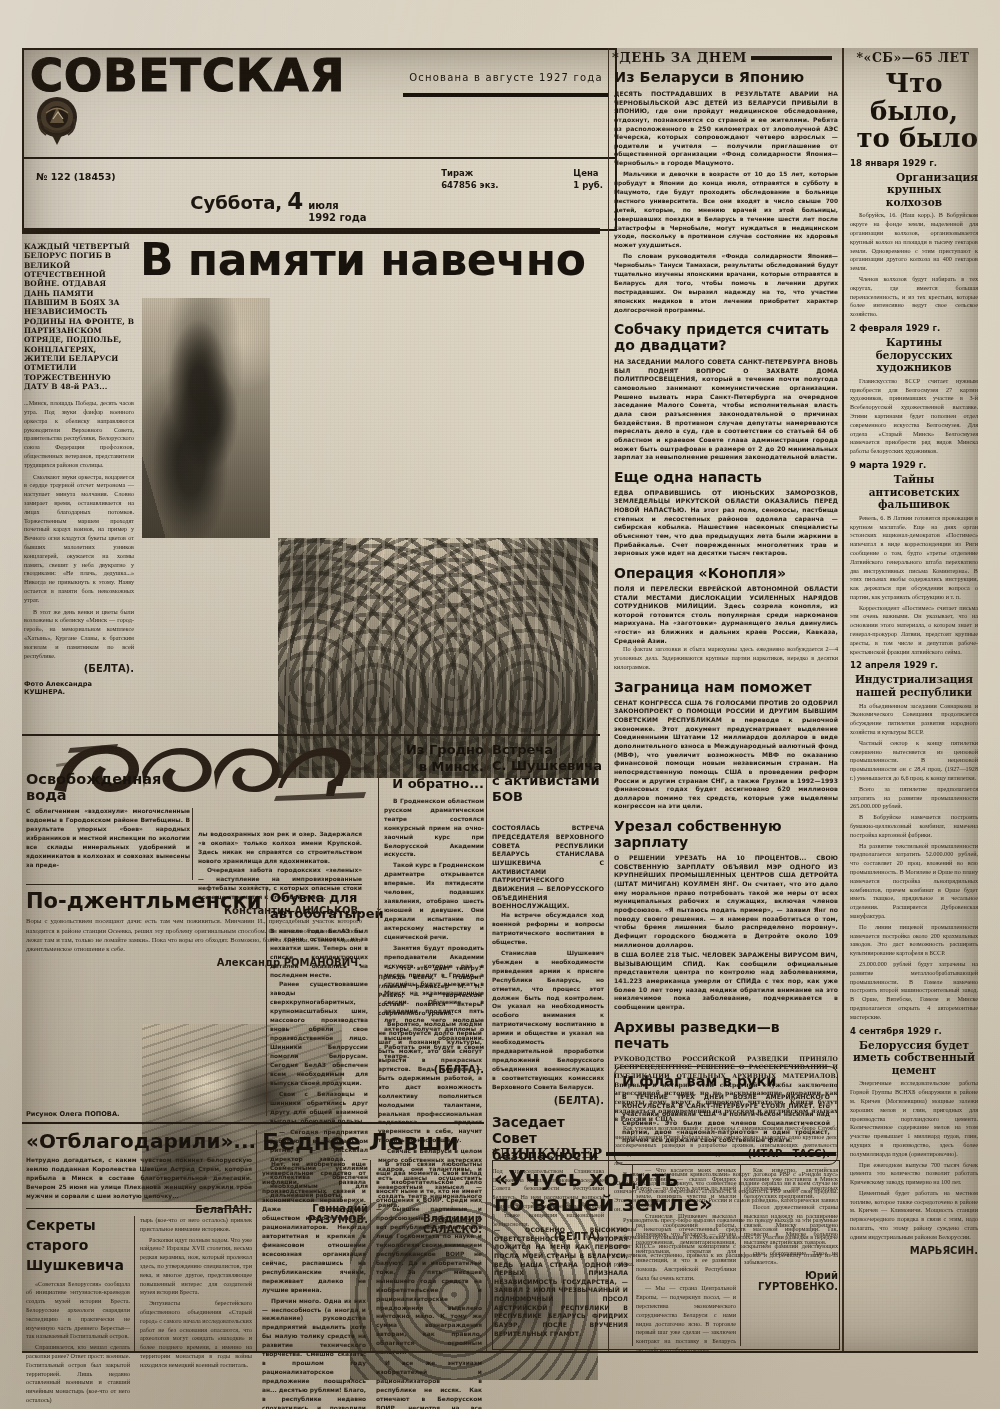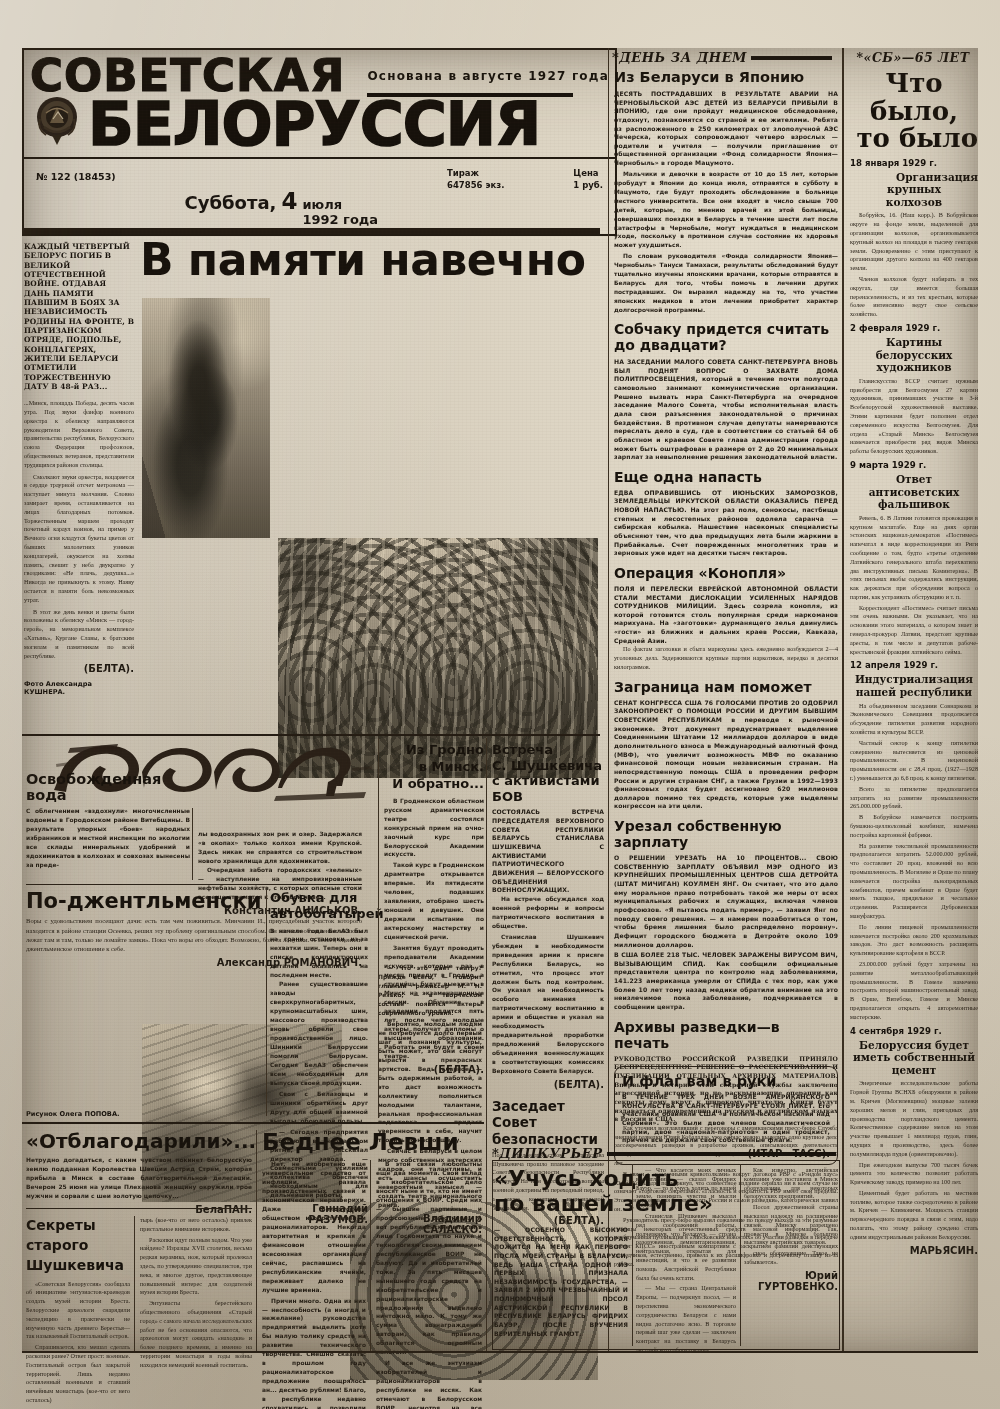--- a/index.html
+++ b/index.html
@@ -22,35 +22,35 @@
   .vig{position:absolute;inset:0;pointer-events:none;
     box-shadow:inset 0 0 90px rgba(60,48,32,.40), inset 0 0 26px rgba(60,48,32,.25);}
 
   
   .masthead{position:absolute;left:0;top:0;width:595px;}
   .mh-box{border:2px solid #221b12;padding:4px 6px 2px 6px;}
   .mh-row1{display:flex;align-items:flex-end;justify-content:space-between;}
   .mh-sov{font-family:"DejaVu Sans",sans-serif;font-weight:700;font-size:45px;
     letter-spacing:1px;line-height:.96;color:#17120c;
     -webkit-text-stroke:1.2px #17120c;}
-  .mh-found{font-family:"DejaVu Sans",sans-serif;font-size:12px;font-weight:700;
+  .mh-found{font-family:"DejaVu Sans",sans-serif;font-size:10px;font-weight:400;
     letter-spacing:1.2px;color:#17120c;padding-bottom:7px;}
   .mh-found-rule{border-bottom:4px solid #17120c;width:206px;margin-top:3px;}
   .mh-row2{display:flex;align-items:center;margin-top:-4px;}
   .emblem{width:56px;height:62px;flex:none;margin-right:2px;}
   .mh-bel{font-family:"DejaVu Sans",sans-serif;font-weight:700;font-size:60px;
     line-height:.92;letter-spacing:-1px;color:#17120c;-webkit-text-stroke:1.6px #17120c;}
   .mh-meta{display:flex;align-items:flex-start;justify-content:space-between;
     border:2px solid #221b12;border-top:none;padding:5px 12px 6px 12px;
     font-family:"DejaVu Sans",sans-serif;}
   .mm-num{font-size:9.5px;font-weight:700;padding-top:7px;}
   .mm-date{display:flex;align-items:baseline;gap:5px;}
   .mm-day{font-size:18px;font-weight:700;margin-top:28px;}
   .mm-big{font-size:23px;font-weight:700;}
-  .mm-small{font-size:13px;font-weight:700;line-height:1.15;}
+  .mm-small{font-size:10px;font-weight:700;line-height:1.15;}
   .mm-blk{font-size:8.5px;font-weight:700;line-height:1.35;padding-top:4px;}
 
   
   .bx{position:absolute;box-sizing:border-box;}
   .hl-blk{font-family:"DejaVu Sans",sans-serif;font-weight:700;color:#17120c;}
   .hl-ser{font-family:"DejaVu Serif",serif;font-weight:700;color:#17120c;}
   .body-s{font-size:6.2px;line-height:1.42;text-align:justify;color:#241d14;
     font-family:"Liberation Serif",serif;}
   .body-sans{font-family:"DejaVu Sans",sans-serif;font-size:5.9px;line-height:1.52;
     text-align:justify;color:#241d14;font-weight:600;}
@@ -59,21 +59,21 @@
   .sig{font-family:"DejaVu Sans",sans-serif;font-weight:700;font-size:10px;
     text-align:right;margin-top:3px;color:#201a12;}
   .p{margin:0 0 2px 0;text-indent:9px;}
   .p0{margin:0 0 2px 0;}
   .rule{border-top:1px solid #2b2218;}
   .rule2{border-top:2px solid #241c13;}
   .vline{position:absolute;border-left:1px solid #3a2f21;}
 
   
   .kicker{display:flex;align-items:center;gap:4px;}
-  .kicker .kt{font-family:"DejaVu Serif",serif;font-style:italic;font-weight:700;
+  .kicker .kt{font-family:"DejaVu Serif",serif;font-weight:700;
     font-size:13px;letter-spacing:.5px;color:#17120c;white-space:nowrap;}
   .kicker .kr{flex:1;height:4px;background:#17120c;}
 
   
   .photo{background:#6d655a;position:relative;overflow:hidden;filter:contrast(.92) sepia(.28);}
   .photo .ph-g{position:absolute;inset:0;}
   .frame1{border:1px solid #2b2218;}
   .round{border-radius:9px;}
 </style>
 </head>
@@ -97,21 +97,20 @@
           <circle cx="27" cy="24" r="16" fill="#4a3e2e"></circle>
           <circle cx="27" cy="24" r="11" fill="#241d15"></circle>
           <path d="M20 30 L27 14 L34 30 Z" fill="#6a5a42"></path>
           <path d="M16 20 q11 -9 22 0" stroke="#8a7659" stroke-width="1.4" fill="none"></path>
           <path d="M23 26 l5 -7 l5 7" stroke="#cbbda0" stroke-width="1.2" fill="none"></path>
           <path d="M14 34 q13 10 26 0" stroke="#3a2f22" stroke-width="2.5" fill="none"></path>
           <path d="M22 42 l5 10 l5 -10 z" fill="#2e2519"></path>
           <path d="M10 26 q-3 10 6 16" stroke="#382d20" stroke-width="2" fill="none"></path>
           <path d="M44 26 q3 10 -6 16" stroke="#382d20" stroke-width="2" fill="none"></path>
         </svg>
-        <div class="mh-bel">БЕЛОРУССИЯ</div>
       </div>
     </div>
     <div class="mh-meta">
       <div class="mm-num">№ 122 (18453)</div>
       <div class="mm-date">
         <span class="mm-day">Суббота,</span>
         <span class="mm-big">4</span>
         <span>
           <span class="mm-small" style="display:block">июля</span>
           <span class="mm-small" style="display:block">1992 года</span>
@@ -201,21 +200,21 @@
     <div>
       <div class="hl-blk" style="font-size:8.6px;margin:4px 0 3px">2 февраля 1929 г.</div>
       <div class="hl-ser" style="font-size:10.5px;text-align:center;line-height:1.2">Картины</div>
       <div class="hl-ser" style="font-size:10.5px;text-align:center;line-height:1.2">белорусских</div>
       <div class="hl-ser" style="font-size:10.5px;text-align:center;line-height:1.2;margin-bottom:3px">художников</div>
       <div class="body-s p">Главискусство БССР считает нужным приобрести для Белгосмузея 27 картин художников, принимавших участие в 3-й Всебелорусской художественной выставке. Этими картинами будет пополнен отдел современного искусства Белгосмузея. Для отдела «Старый Минск» Белгосмузея намечается приобрести ряд видов Минска работы белорусских художников.</div>
     </div>
 
     <div>
       <div class="hl-blk" style="font-size:8.6px;margin:4px 0 3px">9 марта 1929 г.</div>
-      <div class="hl-ser" style="font-size:10.5px;text-align:center;line-height:1.2">Ответ</div>
+      <div class="hl-ser" style="font-size:10.5px;text-align:center;line-height:1.2">Тайны</div>
       <div class="hl-ser" style="font-size:10.5px;text-align:center;line-height:1.2">антисоветских</div>
       <div class="hl-ser" style="font-size:10.5px;text-align:center;line-height:1.2;margin-bottom:3px">фальшивок</div>
       <div class="body-s p">Ревель, 6. В Латвии готовится провокация в крупном масштабе. Еще на днях орган эстонских национал-демократов «Постимес» напечатал в виде корреспонденции из Риги сообщение о том, будто «третье отделение Латвийского генерального штаба перехватило два инструктивных письма Коминтерна». В этих письмах якобы содержались инструкции, как держаться при обсуждении вопроса о партии, как устраивать обструкцию и т. п.</div>
       <div class="body-s p">Корреспондент «Постимес» считает письма эти очень важными. Он указывает, что на основании этого материала, о котором знает и генерал-прокурор Латвии, предстоят крупные аресты, в том числе и депутатов рабоче-крестьянской фракции латвийского сейма.</div>
     </div>
 
     <div>
       <div class="hl-blk" style="font-size:8.6px;margin:4px 0 3px">12 апреля 1929 г.</div>
       <div class="hl-ser" style="font-size:10.5px;text-align:center;line-height:1.2">Индустриализация</div>
       <div class="hl-ser" style="font-size:10.5px;text-align:center;line-height:1.2;margin-bottom:3px">нашей республики</div>
@@ -305,21 +304,21 @@
       repeating-radial-gradient(circle at 42% 52%,rgba(30,26,18,.5) 0 3px,rgba(0,0,0,0) 3px 12px)"></div>
     <div class="ph-g" style="background:repeating-linear-gradient(90deg,rgba(0,0,0,.05) 0 1px,rgba(0,0,0,0) 1px 2px)"></div>
   </div>
 
   <div class="bx rule2" style="left:0;top:686px;width:578px"></div>
 
   <div class="bx" style="left:470px;top:694px;width:112px;">
     <div class="hl-blk" style="font-size:13px;line-height:1.2">Встреча</div>
     <div class="hl-blk" style="font-size:13px;line-height:1.2">С. Шушкевича</div>
     <div class="hl-blk" style="font-size:13px;line-height:1.2">с активистами</div>
-    <div class="hl-blk" style="font-size:13px;line-height:1.2;margin-bottom:4px">БОВ</div>
+    <div class="hl-blk" style="font-size:13px;line-height:1.2;margin-bottom:20px">БОВ</div>
     <div class="caps">СОСТОЯЛАСЬ ВСТРЕЧА ПРЕДСЕДАТЕЛЯ ВЕРХОВНОГО СОВЕТА РЕСПУБЛИКИ БЕЛАРУСЬ СТАНИСЛАВА ШУШКЕВИЧА С АКТИВИСТАМИ ПАТРИОТИЧЕСКОГО ДВИЖЕНИЯ — БЕЛОРУССКОГО ОБЪЕДИНЕНИЯ ВОЕННОСЛУЖАЩИХ.</div>
     <div class="body-sans p">На встрече обсуждался ход военной реформы и вопросы патриотического воспитания в обществе.</div>
     <div class="body-sans p">Станислав Шушкевич убежден в необходимости приведения армии к присяге Республики Беларусь, но отметил, что процесс этот должен быть под контролем. Он указал на необходимость особого внимания к патриотическому воспитанию в армии и обществе и указал на необходимость предварительной проработки предложений Белорусского объединения военнослужащих в соответствующих комиссиях Верховного Совета Беларуси.</div>
     <div class="sig">(БЕЛТА).</div>
 
     <div class="hl-blk" style="font-size:13.5px;line-height:1.2;margin-top:8px">Заседает</div>
     <div class="hl-blk" style="font-size:13.5px;line-height:1.2">Совет</div>
     <div class="hl-blk" style="font-size:13.5px;line-height:1.2;margin-bottom:4px">безопасности</div>
     <div class="body-s">Под председательством Станислава Шушкевича прошло плановое заседание Совета безопасности Республики Беларусь. На нем рассмотрены вопросы военной доктрины на переходный период, а также концепция национальной безопасности.</div>
     <div class="sig">(БЕЛТА).</div>

